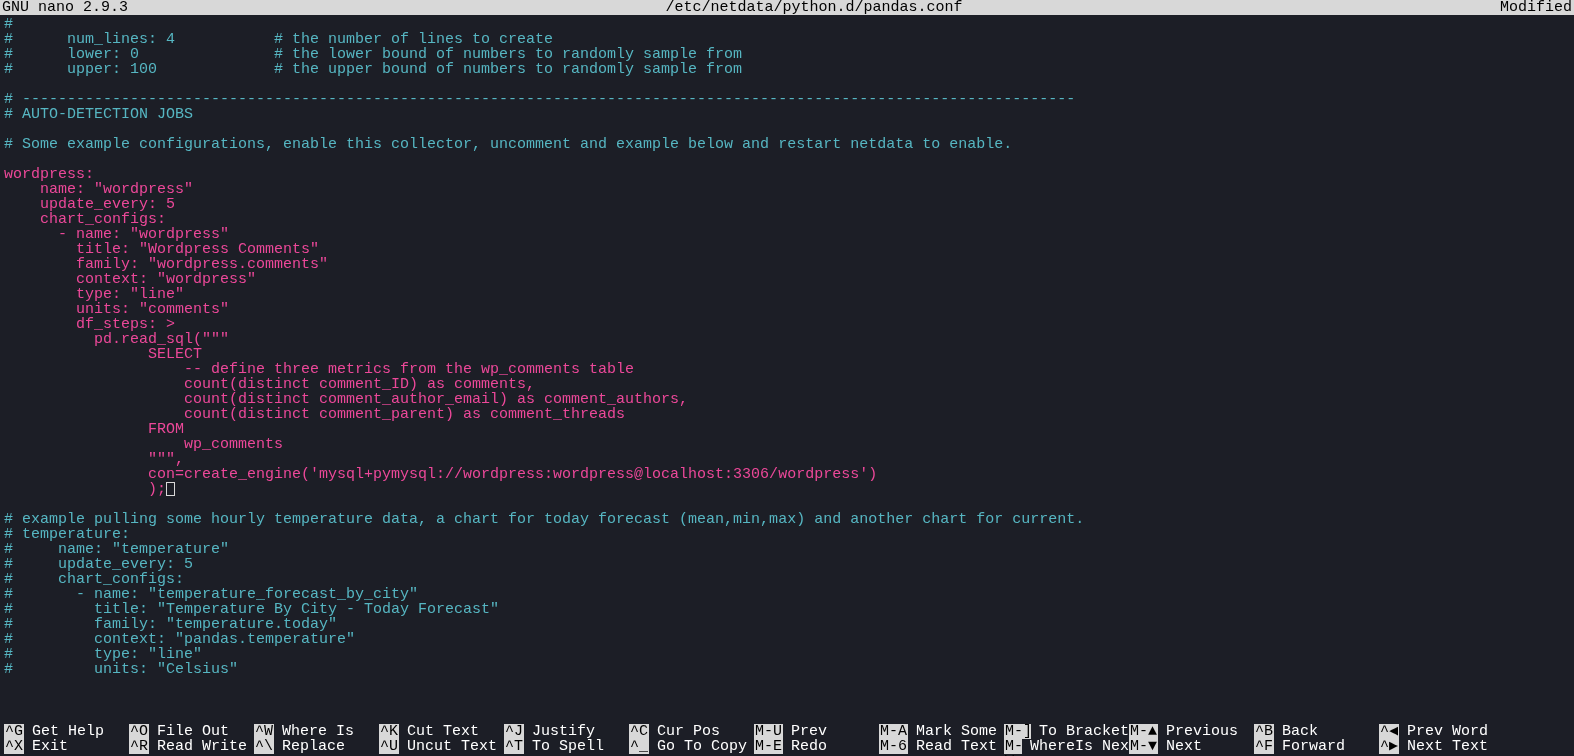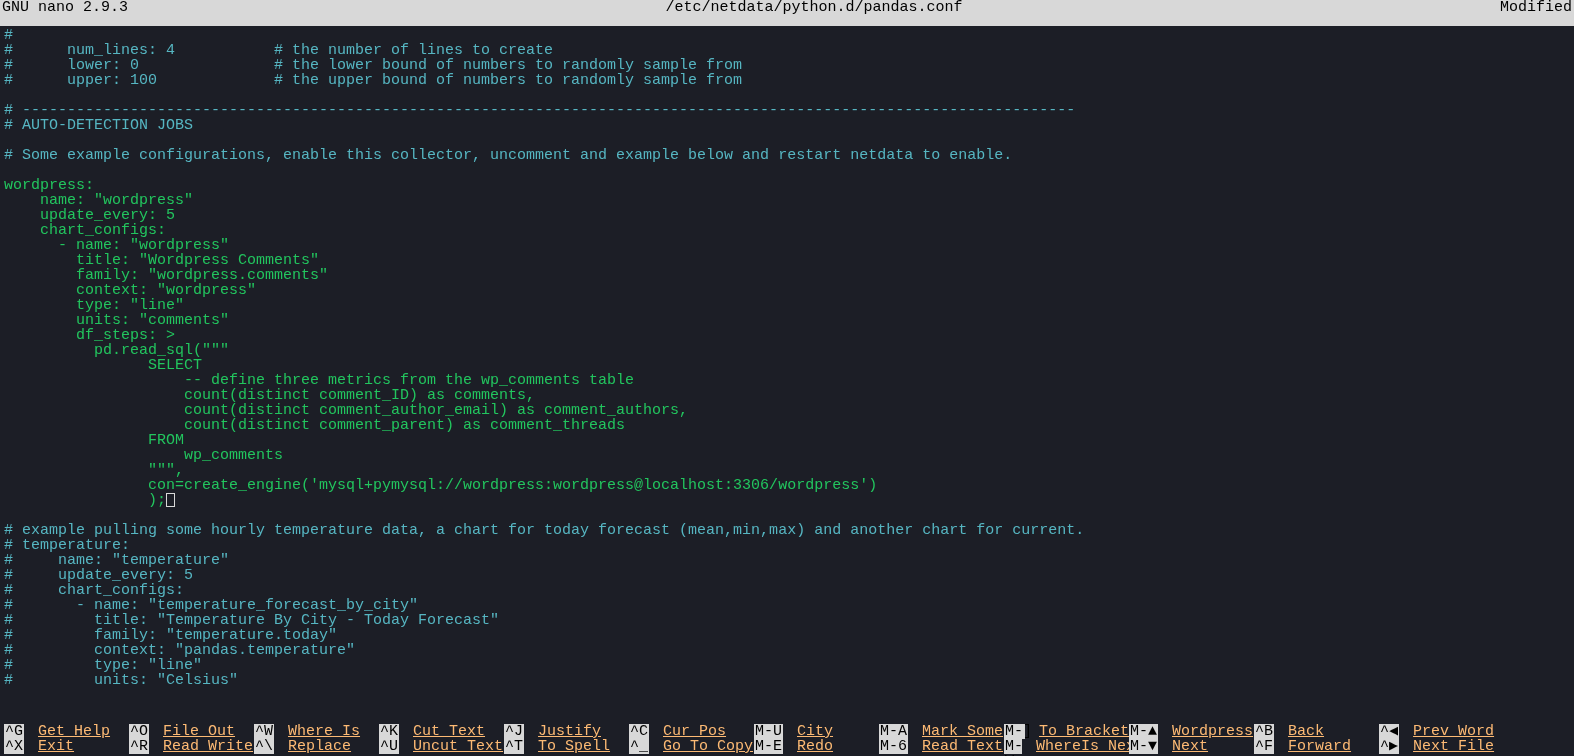--- a/index.html
+++ b/index.html
@@ -10,34 +10,34 @@
     line-height: 15px;
     color: #d8d8d8;
     width: 1574px;
     height: 756px;
     overflow: hidden;
     position: relative;
   }
   .titlebar {
     background: #d8d8d8;
     color: #000;
-    height: 26px;
+    height: 15px;
     display: flex;
     justify-content: space-between;
     padding: 0 2px;
   }
   .titlebar-left { flex: 0 0 auto; }
   .titlebar-center { flex: 0 0 auto; }
   .titlebar-right { flex: 0 0 auto; }
   .editor {
     padding: 2px 0 0 4px;
     white-space: pre;
   }
   .comment { color: #56b6c2; }
-  .txt { color: #22c55e; }
+  .txt { color: #ec4899; }
   .cursor {
     display: inline-block;
     width: 9px;
     height: 14px;
     border: 1px solid #d8d8d8;
     vertical-align: top;
     margin-top: 0px;
   }
   .bottom {
     position: absolute;
@@ -57,24 +57,23 @@
     flex-shrink: 0;
   }
   .key {
     background: #d8d8d8;
     color: #000;
     padding: 0 1px;
     min-width: 18px;
     text-align: left;
   }
   .desc {
-    color: #fdba74;
-    padding-left: 14px;
+    color: #ffffff;
+    padding-left: 8px;
     white-space: nowrap;
-    text-decoration: underline;
   }
 </style>
 </head>
 <body>
 
 <div class="titlebar">
   <span class="titlebar-left">  GNU nano 2.9.3</span>
   <span class="titlebar-center">/etc/netdata/python.d/pandas.conf</span>
   <span class="titlebar-right">Modified </span>
 </div>
@@ -102,33 +101,33 @@
       <div class="shortcut">
         <span class="key">^J</span>
         <span class="desc">Justify</span>
       </div>
       <div class="shortcut">
         <span class="key">^C</span>
         <span class="desc">Cur Pos</span>
       </div>
       <div class="shortcut">
         <span class="key">M-U</span>
-        <span class="desc">City</span>
+        <span class="desc">Prev</span>
       </div>
       <div class="shortcut">
         <span class="key">M-A</span>
         <span class="desc">Mark Some</span>
       </div>
       <div class="shortcut">
         <span class="key">M-]</span>
         <span class="desc">To Bracket</span>
       </div>
       <div class="shortcut">
         <span class="key">M-▲</span>
-        <span class="desc">Wordpress</span>
+        <span class="desc">Previous</span>
       </div>
       <div class="shortcut">
         <span class="key">^B</span>
         <span class="desc">Back</span>
       </div>
       <div class="shortcut">
         <span class="key">^◀</span>
         <span class="desc">Prev Word</span>
       </div>
     </div>
@@ -172,16 +171,16 @@
       <div class="shortcut">
         <span class="key">M-▼</span>
         <span class="desc">Next</span>
       </div>
       <div class="shortcut">
         <span class="key">^F</span>
         <span class="desc">Forward</span>
       </div>
       <div class="shortcut">
         <span class="key">^▶</span>
-        <span class="desc">Next File</span>
+        <span class="desc">Next Text</span>
       </div>
     </div>
 </div>
 
 </body></html>

